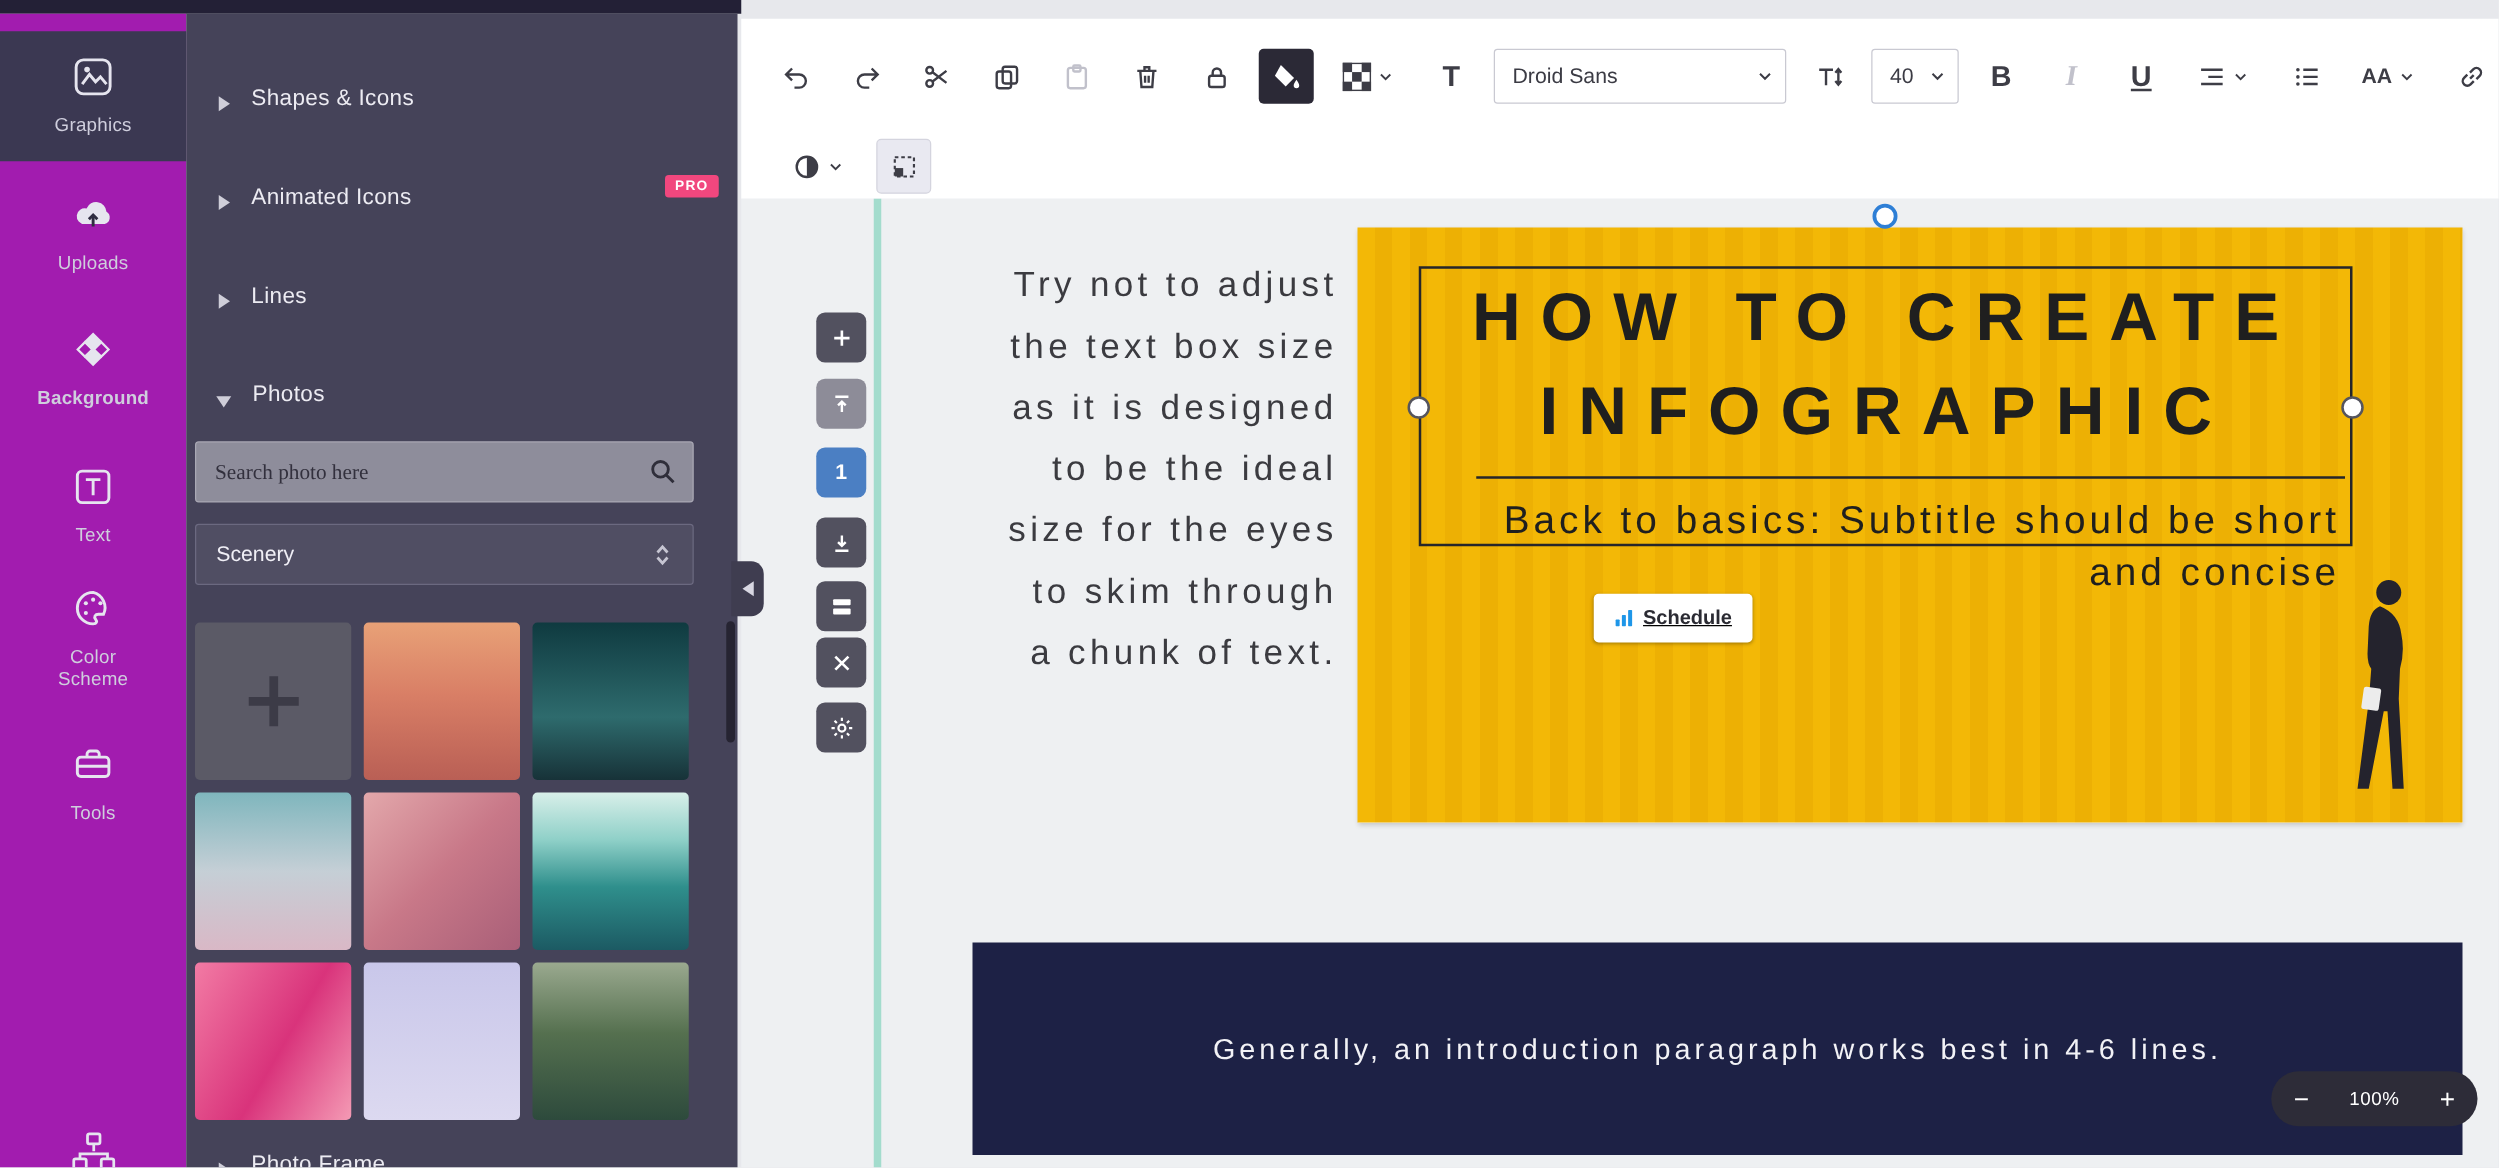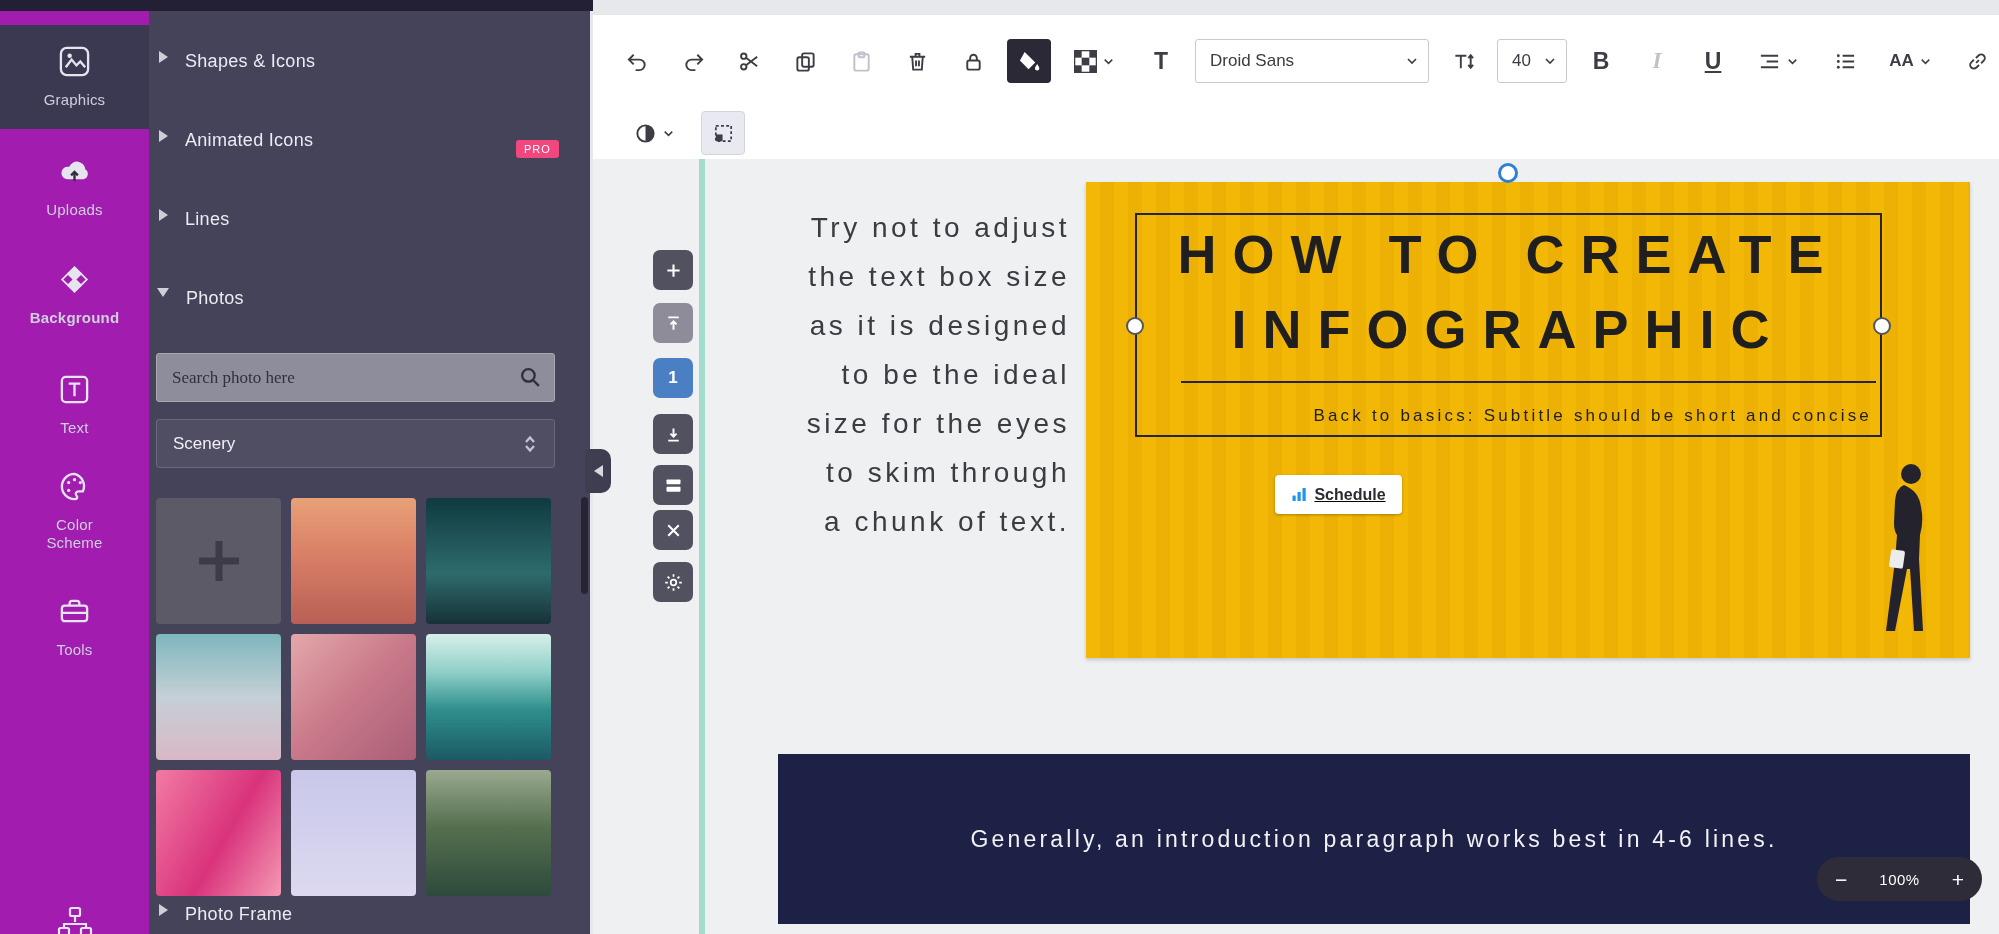--- a/index.html
+++ b/index.html
@@ -15,28 +15,28 @@
   .sb-item { position:absolute; left:0; width:149px; height:104px; display:flex; flex-direction:column;
              align-items:center; justify-content:center; color:#cfcedd; cursor:pointer; }
   .sb-item.active { background:#3b3852; }
   .sb-item .lbl { margin-top:9px; font-size:15px; letter-spacing:.2px; text-align:center; line-height:18px; }
   .sb-item svg { width:33px; height:33px; }
   .sb-bottom { position:absolute; left:50%; transform:translateX(-50%); bottom:-14px; }
   .sb-bottom svg { width:38px; height:38px; }
 
   
   .panel { position:absolute; left:149px; top:11px; width:441px; height:923px; background:#454359; }
-  .sec { position:absolute; left:0; right:0; height:38px; display:flex; align-items:flex-start; cursor:pointer; }
+  .sec { position:absolute; left:16px; right:0; height:38px; display:flex; align-items:flex-end; cursor:pointer; }
   .tri-right { width:0; height:0; border-left:9px solid #cfced9; border-top:6px solid transparent;
                border-bottom:6px solid transparent; margin-left:10px; }
   .tri-down  { width:0; height:0; border-top:9px solid #cfced9; border-left:6px solid transparent;
                border-right:6px solid transparent; margin-left:8px; }
   .sec .sec-lbl { margin-left:17px; color:#ecebf2; font-size:18px; letter-spacing:.3px; }
   .pro-badge { position:absolute; left:367px; top:50%; transform:translateY(-50%); background:#f1477e;
-               color:#fff; font-size:11px; font-weight:normal; letter-spacing:1px; padding:3px 8px; border-radius:3px; }
+               color:#fff; font-size:11px; font-weight:bold; letter-spacing:1px; padding:3px 8px; border-radius:3px; }
   .search-wrap { position:absolute; left:7px; top:342px; width:399px; height:49px; }
   .search-input { width:100%; height:100%; background:#8e8d9b; border:1px solid #a9a8b4; border-radius:3px;
                   font-family:Liberation Serif, serif; font-size:17px; color:#232230; padding:0 44px 0 15px; }
   .search-input::placeholder { color:#32303d; opacity:1; }
   .search-ic { position:absolute; right:12px; top:12px; width:25px; height:25px; }
   .cat-select { position:absolute; left:7px; top:408px; width:399px; height:49px; background:#504e63;
                 border:1px solid #6b6980; border-radius:3px; display:flex; align-items:center; cursor:pointer; }
   .cat-select .val { color:#f0eff6; font-size:17px; margin-left:16px; }
   .cat-select svg { position:absolute; right:12px; top:12px; width:24px; height:24px; }
   .grid { position:absolute; left:7px; top:487px; width:399px; }
@@ -92,21 +92,21 @@
   .para { position:absolute; left:207px; top:44px; width:270px; text-align:right; font-size:28px;
           letter-spacing:3.5px; line-height:49px; color:#3b3b40; }
 
   .banner { position:absolute; left:493px; top:23px; width:884px; height:476px;
             background:repeating-linear-gradient(90deg,#f3b806 0 14px,#edb004 14px 28px);
             box-shadow:0 2px 4px rgba(0,0,0,.18); }
   .title-frame { position:absolute; left:49px; top:31px; width:747px; height:224px; border:2px solid #26262a; }
   .banner-title { position:absolute; left:0; top:2px; width:100%; text-align:center; font-size:54px; font-weight:bold;
                   letter-spacing:16px; line-height:75px; color:#1f1f1f; }
   .title-divider { position:absolute; left:44px; right:4px; top:166px; border-top:2px solid #26262a; }
-  .banner-subtitle { position:absolute; left:0; right:8px; top:180px; text-align:right; font-size:17px;
+  .banner-subtitle { position:absolute; left:0; right:8px; top:180px; text-align:right; font-size:31px;
                      letter-spacing:3.2px; line-height:42px; color:#1f1f1f; }
   .schedule-btn { position:absolute; left:189px; top:293px; width:127px; height:39px; background:#fff; border-radius:4px;
                   box-shadow:0 1px 3px rgba(0,0,0,.3); display:flex; align-items:center; justify-content:center; gap:6px; cursor:pointer;text-decoration:underline; }
   .schedule-btn .s-lbl { font-size:16px; font-weight:bold; color:#2b2b33; }
   .schedule-btn svg { width:17px; height:17px; }
   .person { position:absolute; left:792px; top:276px; width:60px; height:200px; }
 
   .handle { position:absolute; width:18px; height:18px; border-radius:50%; background:#fff; border:2px solid #55555e; z-index:20; cursor:pointer; }
   .handle.rot { width:20px; height:20px; border:3px solid #2e7fd6; }
 

